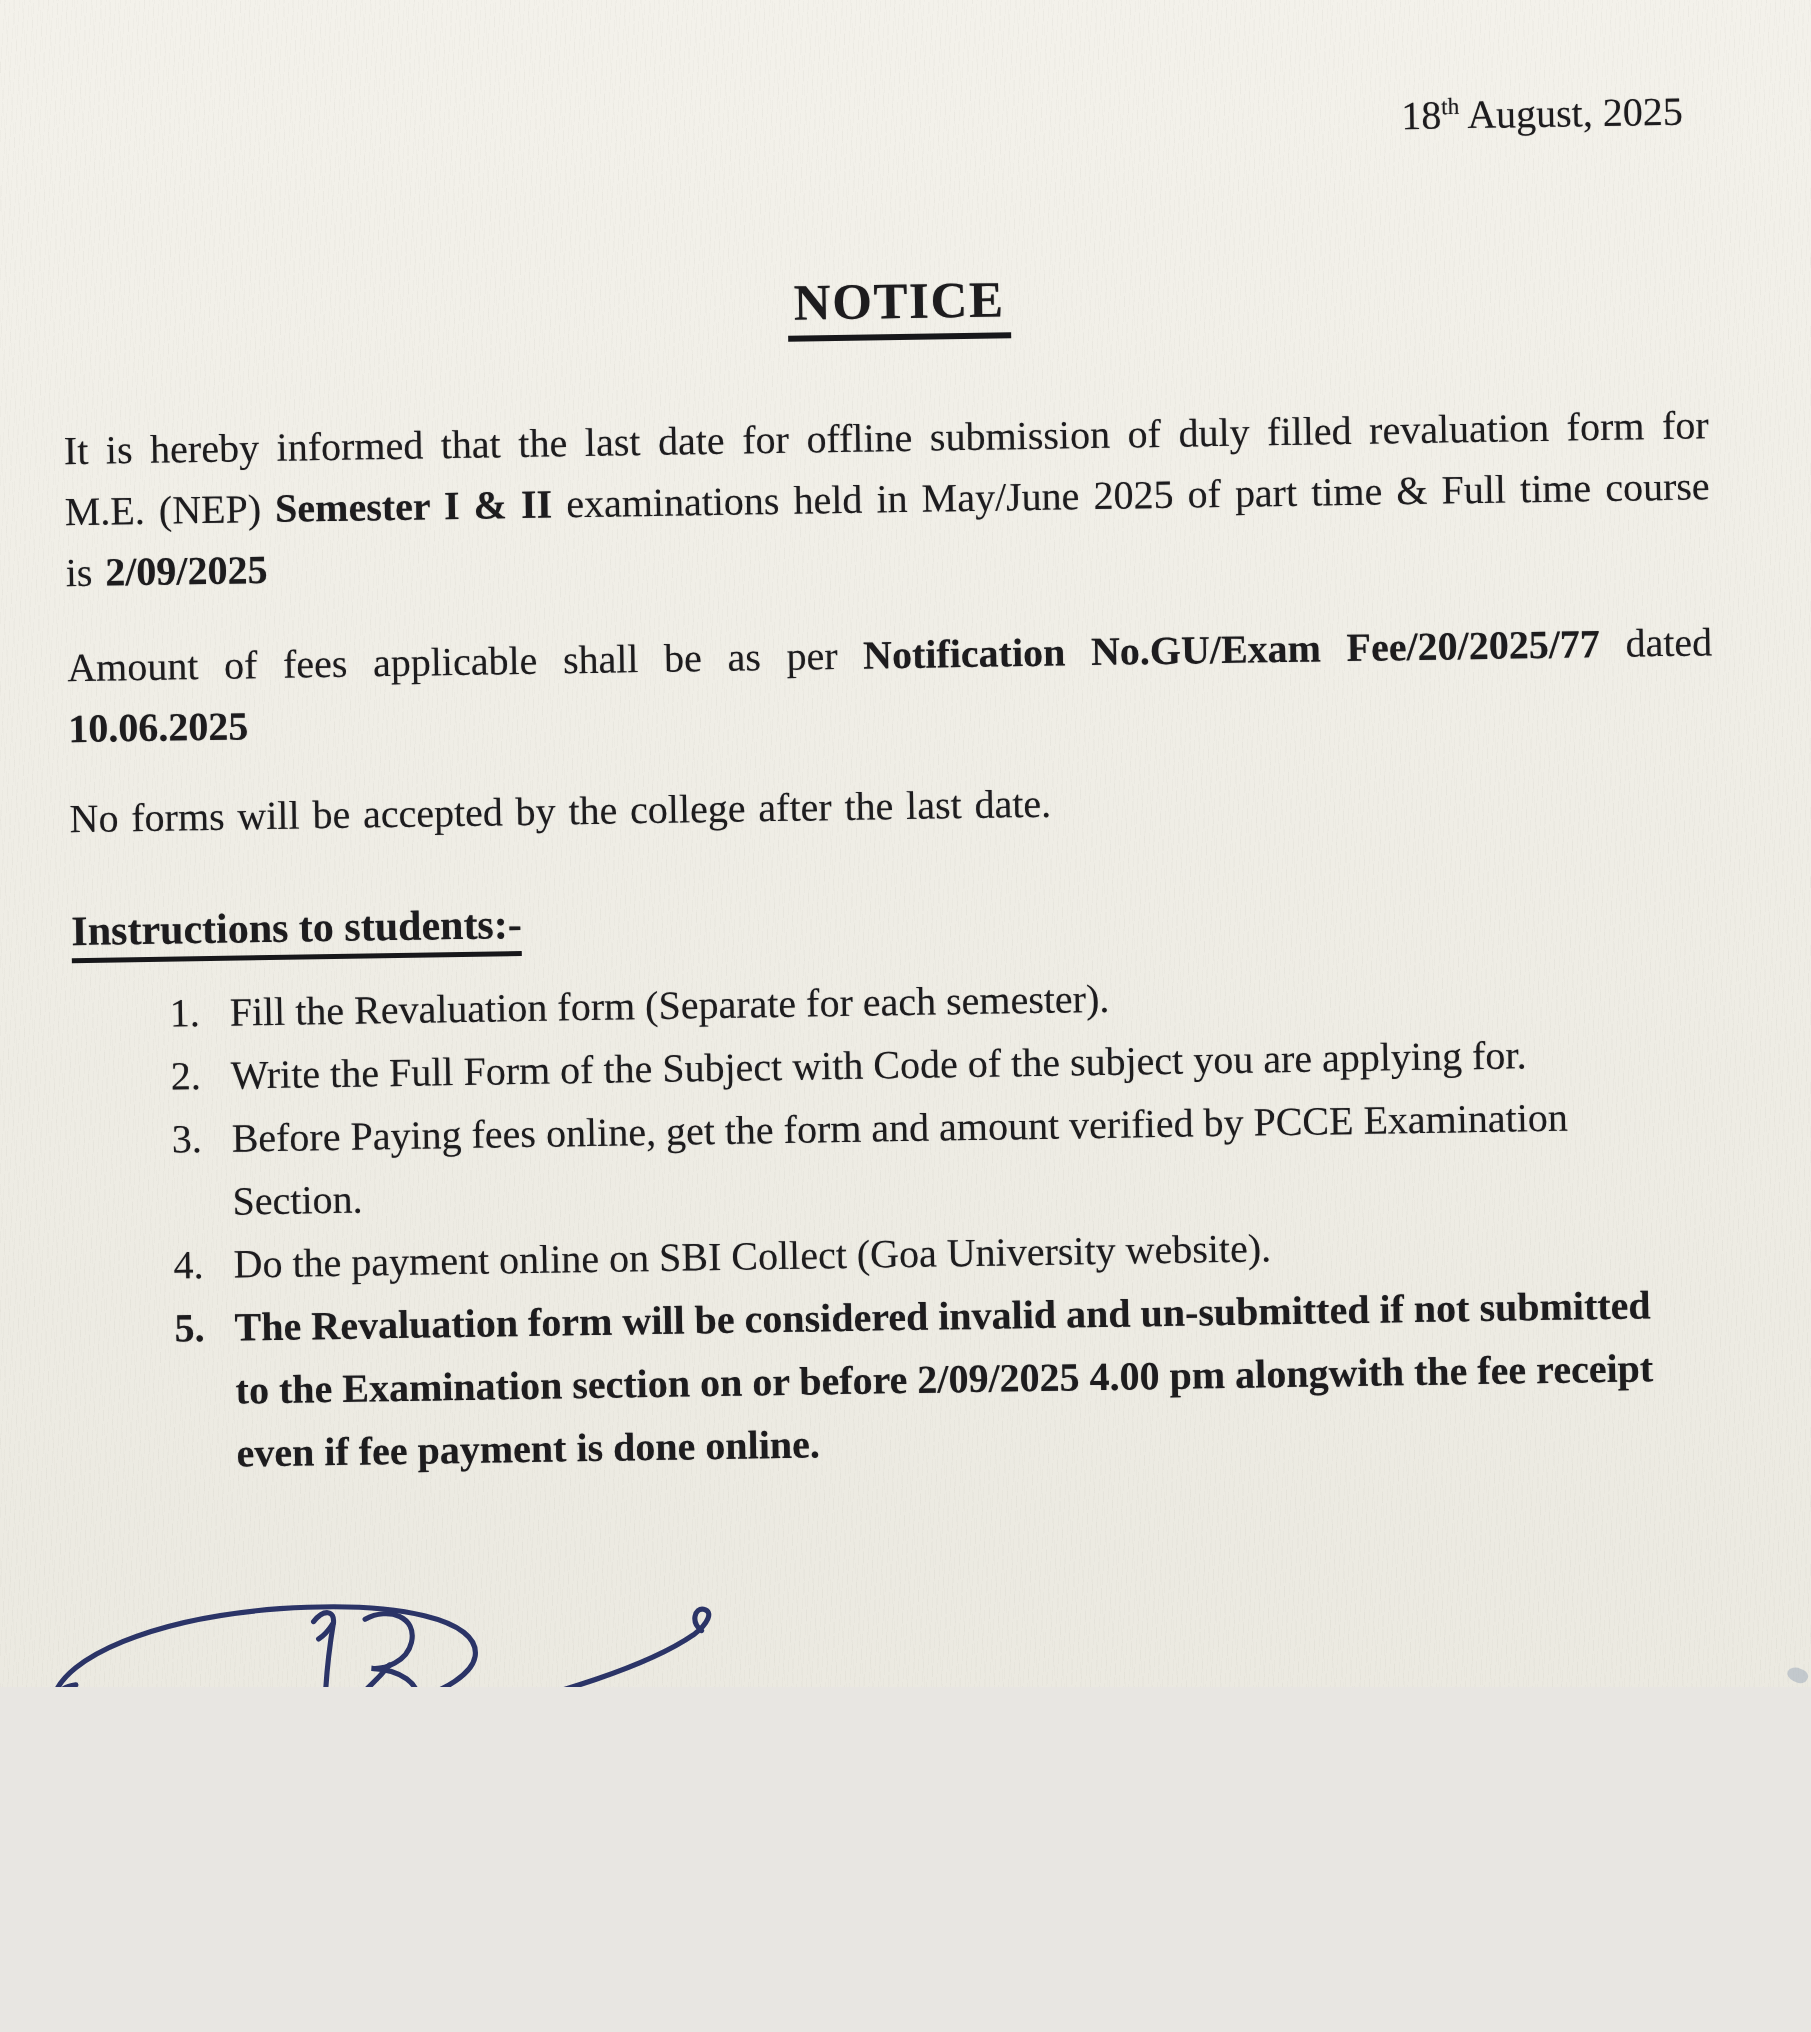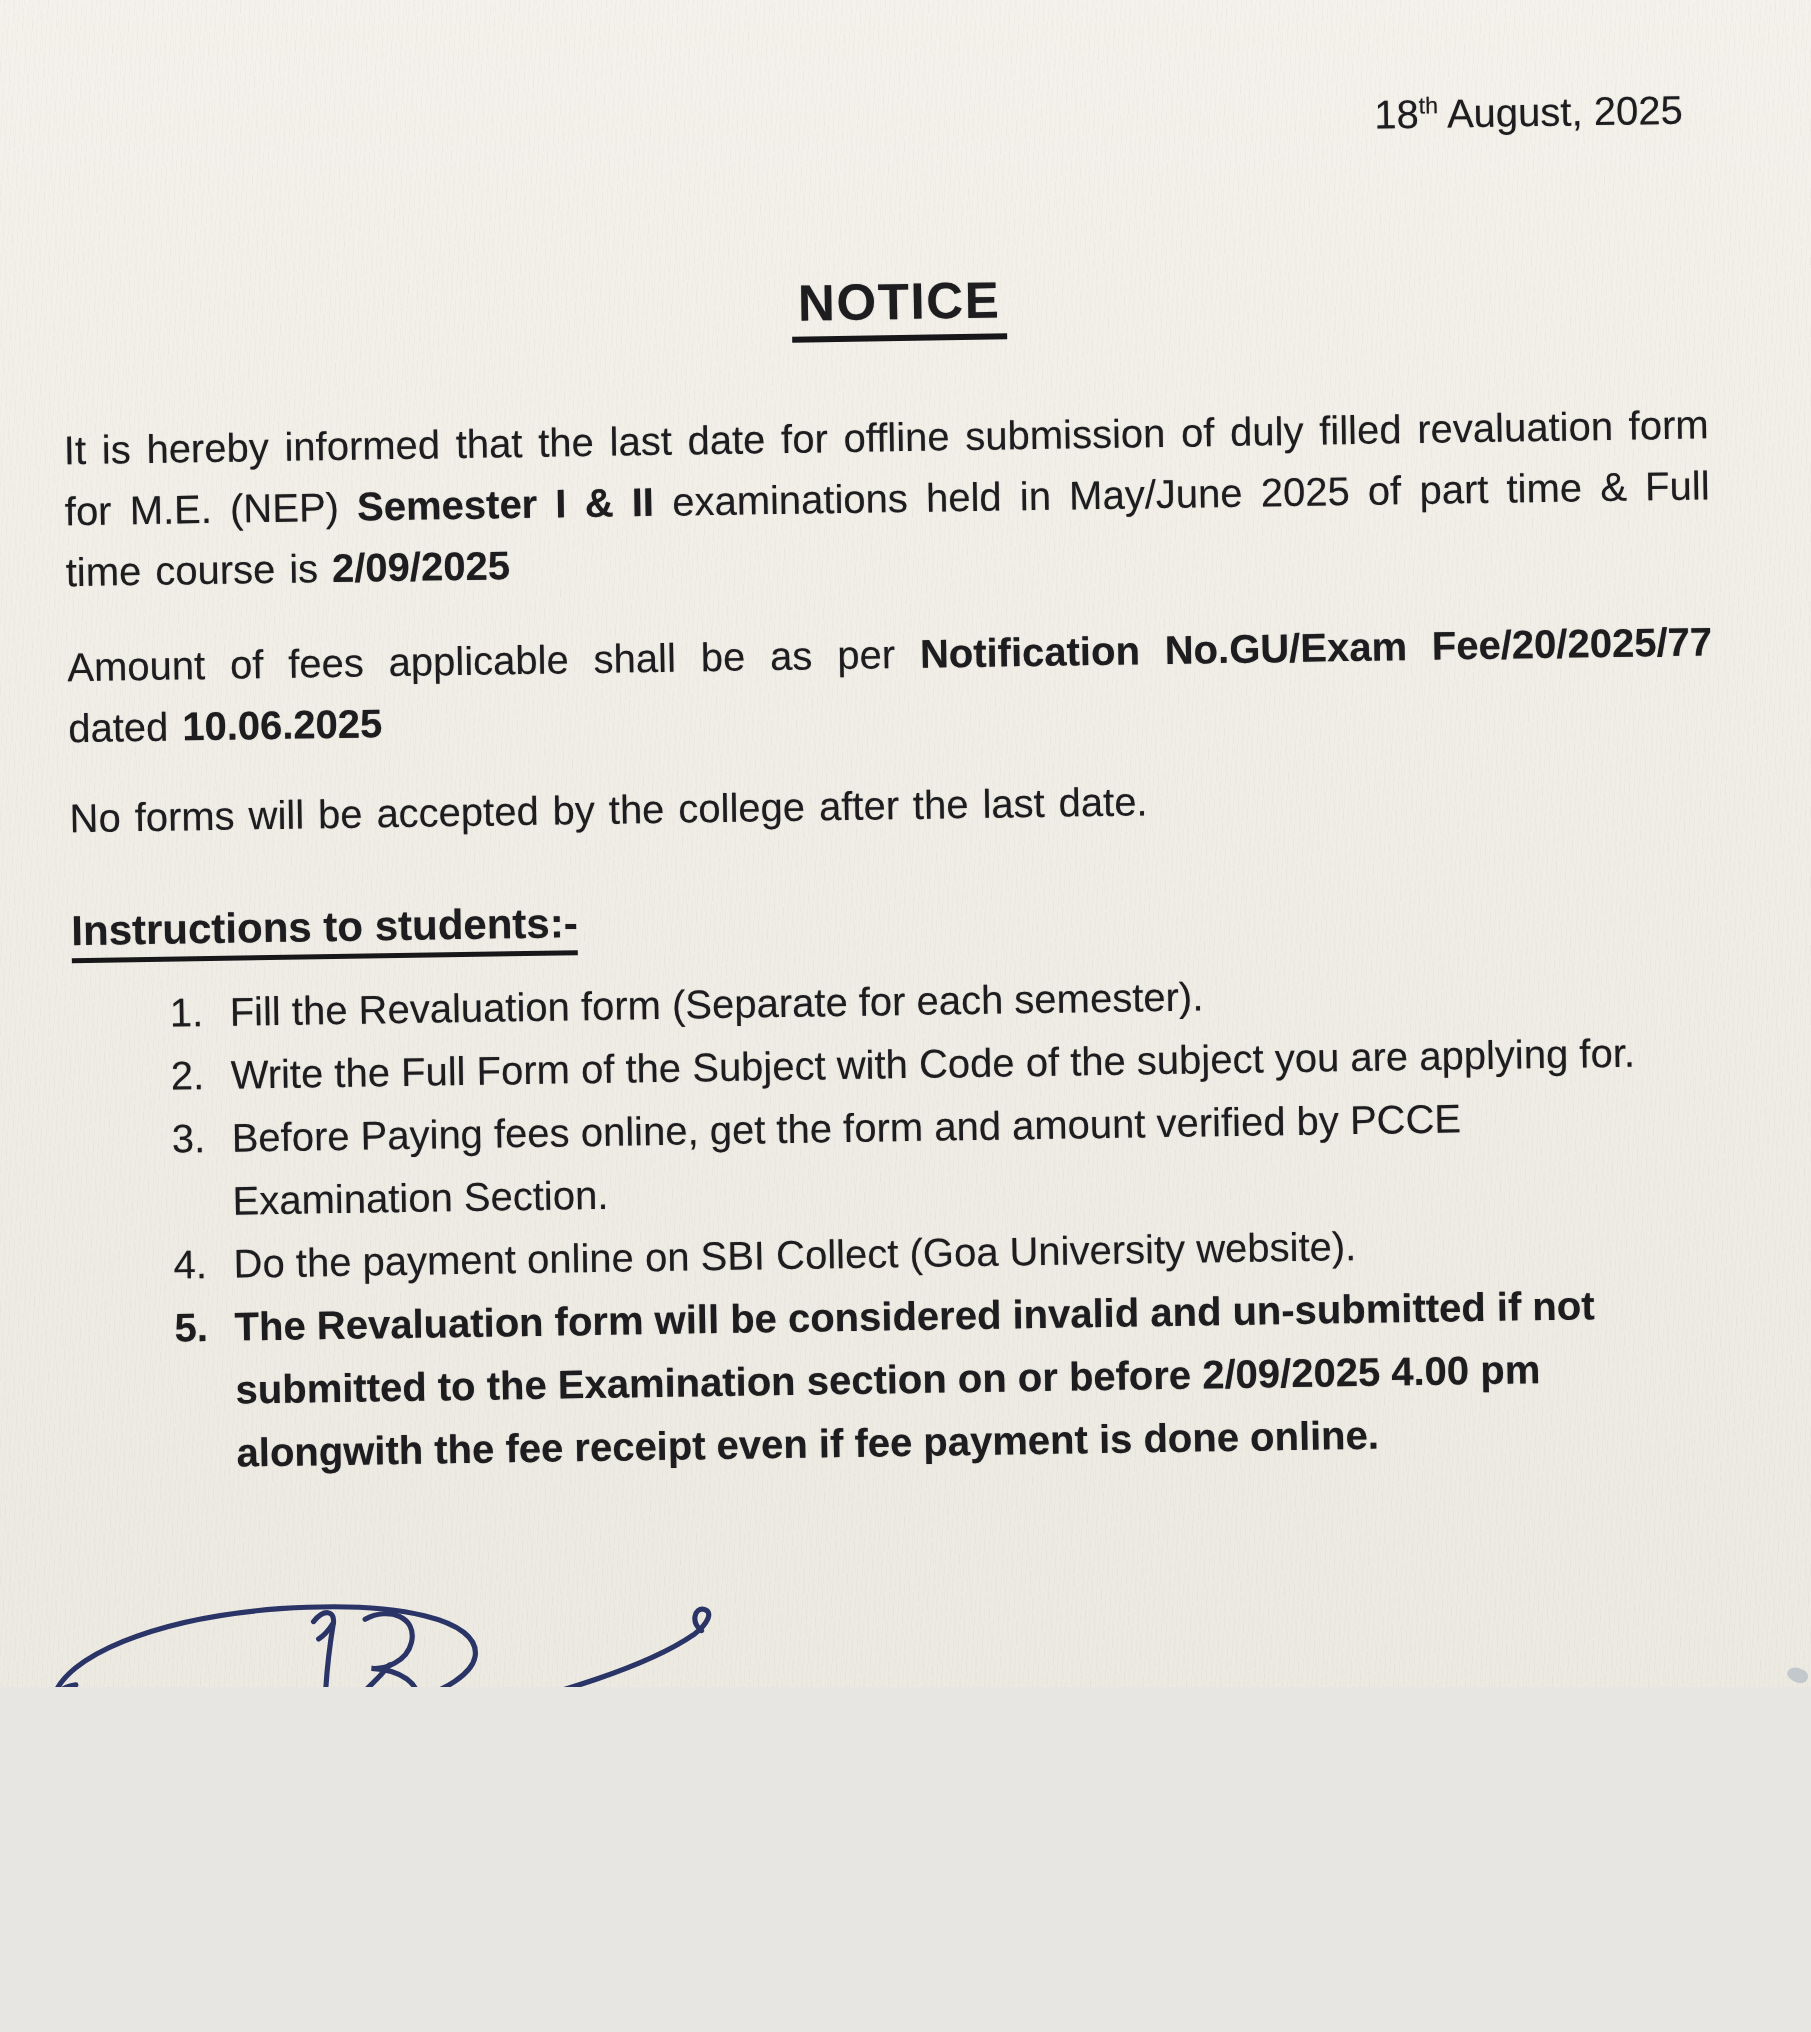--- a/index.html
+++ b/index.html
@@ -6,21 +6,21 @@
   .page{
     position:relative;
     width:1811px;height:1687px;
     overflow:hidden;
     background-color:#f7f6f2;
     background-image:
       linear-gradient(180deg,#fbfaf7 0%,#f7f6f2 45%,#f3f2ed 100%),
       repeating-linear-gradient(94deg, rgba(90,88,78,0.028) 0 0.8px, rgba(0,0,0,0) 0.8px 4.8px),
       repeating-linear-gradient(86deg, rgba(90,88,78,0.018) 0 0.8px, rgba(0,0,0,0) 0.8px 8.7px);
     background-blend-mode:multiply;
-    font-family:Liberation Sans, sans-serif;
+    font-family:Liberation Serif, serif;
     color:#1d1c1e;
   }
   .tilt{
     position:absolute;inset:0;
     transform:rotate(-0.9deg);
     transform-origin:50% 42%;
     text-shadow:0 0 1px rgba(25,25,30,0.45);
   }
   .date-line{
     position:absolute;top:100px;right:119px;

